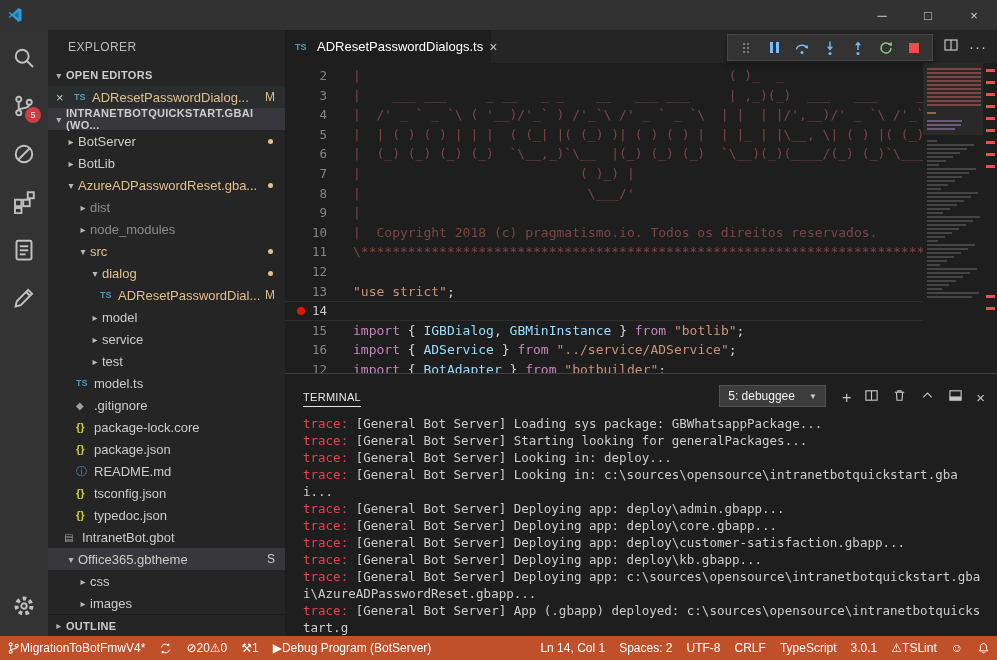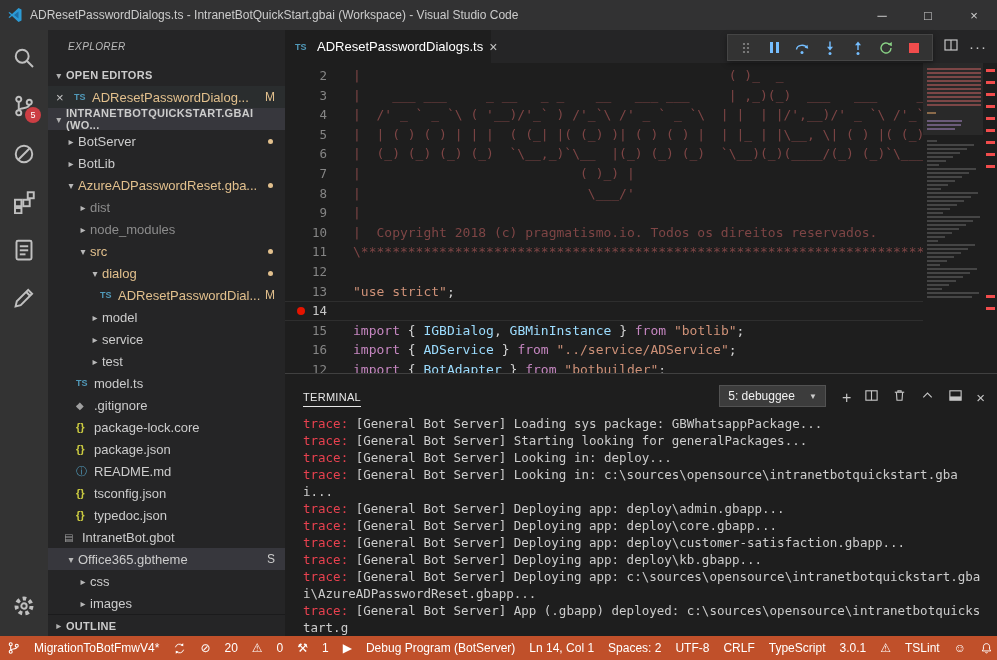--- a/index.html
+++ b/index.html
@@ -20,21 +20,21 @@
   
   .activitybar{flex:0 0 48px;background:#333333;display:flex;flex-direction:column;align-items:center;padding-top:4px;}
   .ab-item{position:relative;width:48px;height:48px;display:flex;align-items:center;justify-content:center;color:#bfbfbf;}
   .ab-item svg{stroke:#c0c0c0;fill:none;stroke-width:1.3;}
   .ab-badge{position:absolute;right:7px;bottom:7px;min-width:16px;height:16px;border-radius:8px;background:var(--badge,#cc3e44);
     color:#fff;font-size:9px;display:flex;align-items:center;justify-content:center;padding:0 3px;}
   .ab-bottom{margin-top:auto;margin-bottom:6px;}
 
   
   .sidebar{flex:0 0 237px;background:#252526;color:#cccccc;display:flex;flex-direction:column;font-size:13px;overflow:hidden;}
-  .sb-title{height:34px;line-height:34px;padding-left:20px;font-size:10px;color:#bbbbbb;letter-spacing:.4px;font-style:italic;}
+  .sb-title{height:34px;line-height:34px;padding-left:20px;font-size:12px;color:#bbbbbb;letter-spacing:.4px;}
   .sec-head{height:22px;display:flex;align-items:center;font-size:11px;font-weight:bold;color:#cccccc;padding-left:4px;letter-spacing:.3px;}
   .sec-head .chev{width:16px;text-align:center;font-size:10px;color:#b0b0b0;}
   .sec-head.ws{background:#37373d;}
   .oe-item{height:22px;display:flex;align-items:center;background:#2a2d2e;padding-left:8px;}
   .oe-close{width:14px;color:#c5c5c5;font-size:13px;margin-right:4px;}
   .tree{flex:1;overflow:hidden;}
   .trow{height:22px;display:flex;align-items:center;white-space:nowrap;}
   .trow.sel{background:#37373d;}
   .chev{width:14px;flex:0 0 14px;font-size:10px;color:#b8b8b8;text-align:center;}
   .ficon{flex:0 0 18px;width:18px;font-size:9px;font-weight:bold;text-align:left;}
@@ -105,37 +105,36 @@
   .pa-close{font-size:15px;}
   .term-body{flex:1;overflow:hidden;padding:8px 14px 0 18px;
     font-family:"DejaVu Sans Mono","Liberation Mono",monospace;font-size:12.5px;line-height:17px;color:#cccccc;}
   .tline{white-space:pre-wrap;word-break:break-all;}
   .tprefix{color:var(--trace,#e8414f);}
 
   
   .statusbar{flex:0 0 24px;background:var(--statusbar,#c0502a);color:#ffffff;display:flex;align-items:center;font-size:12px;}
   .sb-group{display:flex;align-items:center;height:100%;}
   .sb-group.right{margin-left:auto;}
-  .sb-item{display:flex;align-items:center;gap:14px;padding:0 7px;height:100%;white-space:nowrap;}
+  .sb-item{display:flex;align-items:center;gap:0;padding:0 7px;height:100%;white-space:nowrap;}
   .sb-item svg{stroke:#ffffff;fill:none;stroke-width:1.2;}
   .sb-ic{font-size:12px;}
 </style>
 </head>
 <body>
 
 <div class="window">
 
   <div class="titlebar">
     <div class="tb-logo">
       <svg width="16" height="16" viewBox="0 0 16 16">
           <path d="M11.5 1 5 7 2.5 5 1.5 5.7 4 8l-2.5 2.3 1 .7L5 9l6.5 6 3-1.5v-11z" fill="#2c9bd6"></path>
           <path d="M11.5 4.5v7L7 8z" fill="#1e6fa5"></path>
         </svg>
     </div>
-    <div class="tb-title">ADResetPasswordDialogs.ts - IntranetBotQuickStart.gbai (Workspace) - Visual Studio Code</div>
     <div class="tb-spacer"></div>
     <div class="wctrl">─</div>
     <div class="wctrl">□</div>
     <div class="wctrl close">×</div>
   </div>
 
   <div class="main">
 
     <div class="activitybar">
       <div class="ab-item">

